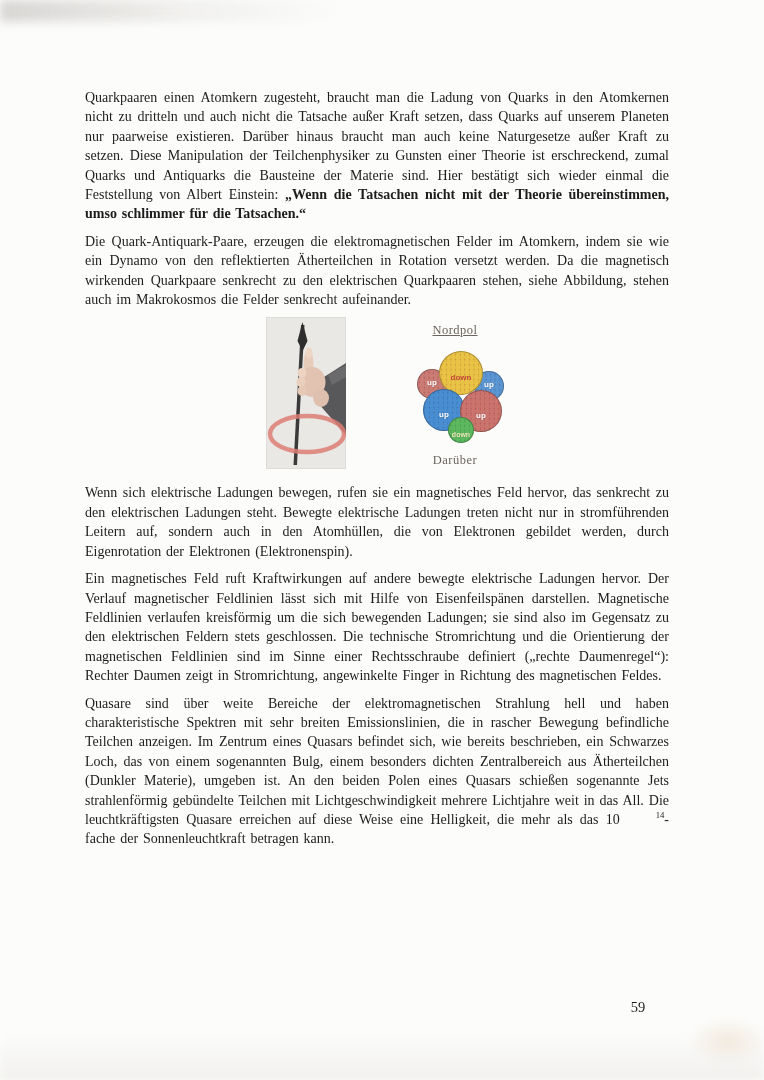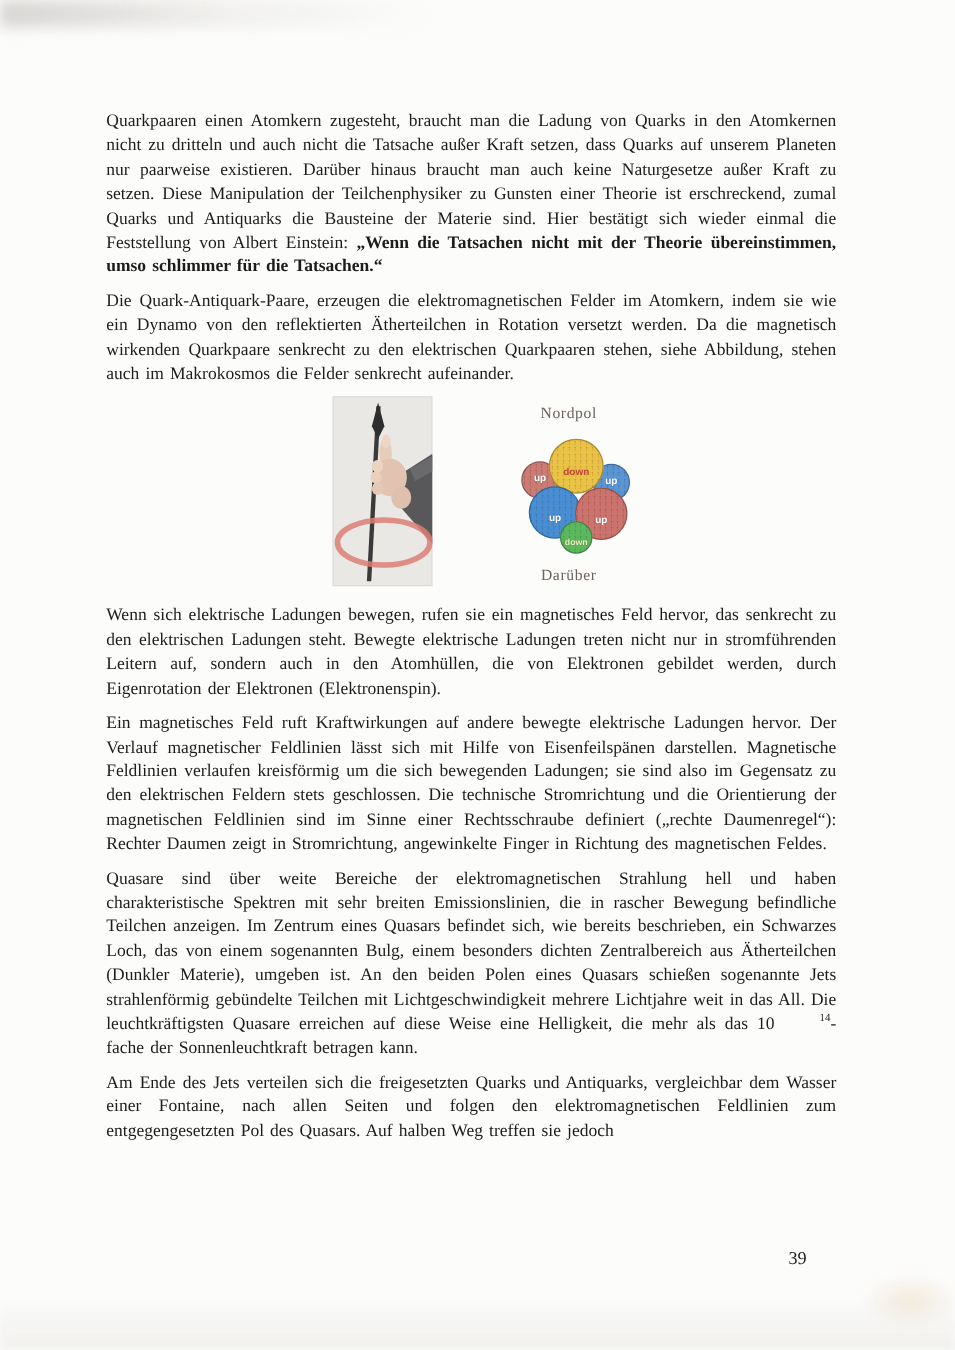--- a/index.html
+++ b/index.html
@@ -43,21 +43,21 @@
   .hand-image{
     position:absolute;left:181px;top:0;width:80px;height:152px;
   }
   .pole-diagram{
     position:absolute;left:290px;top:4px;width:160px;text-align:center;
   }
   .pole-label{
     font-size:12.5px;color:#6b635c;letter-spacing:.5px;
     font-family:"Liberation Serif","DejaVu Serif",serif;
   }
-  .pole-label.north{margin-bottom:7px;}
+  .pole-label.north{margin-bottom:7px;text-decoration:underline;}
   .pole-label.south{margin-top:7px;}
   .quark-cluster{
     position:relative;width:102px;height:96px;margin:0 auto;text-decoration:underline;
   }
   .quark{
     position:absolute;border-radius:50%;overflow:hidden;
     box-shadow:inset 0 0 0 1px rgba(0,0,0,.28);
   }
   .quark .tex{
     position:absolute;inset:0;padding-top:2px;
@@ -161,17 +161,16 @@
       <div class="pole-label south">Darüber</div>
     </div>
   </figure>
 
   <p class="para">Wenn sich elektrische Ladungen bewegen, rufen sie ein magnetisches Feld hervor, das senkrecht zu den elektrischen Ladungen steht. Bewegte elektrische Ladungen treten nicht nur in stromführenden Leitern auf, sondern auch in den Atomhüllen, die von Elektronen gebildet werden, durch Eigenrotation der Elektronen (Elektronenspin).</p>
 
   <p class="para">Ein magnetisches Feld ruft Kraftwirkungen auf andere bewegte elektrische Ladungen hervor. Der Verlauf magnetischer Feldlinien lässt sich mit Hilfe von Eisenfeilspänen darstellen. Magnetische Feldlinien verlaufen kreisförmig um die sich bewegenden Ladungen; sie sind also im Gegensatz zu den elektrischen Feldern stets geschlossen. Die technische Stromrichtung und die Orientierung der magnetischen Feldlinien sind im Sinne einer Rechtsschraube definiert („rechte Daumenregel“): Rechter Daumen zeigt in Stromrichtung, angewinkelte Finger in Richtung des magnetischen Feldes.</p>
 
   <p class="para"><span>Quasare sind über weite Bereiche der elektromagnetischen Strahlung hell und haben charakteristische Spektren mit sehr breiten Emissionslinien, die in rascher Bewegung befindliche Teilchen anzeigen. Im Zentrum eines Quasars befindet sich, wie bereits beschrieben, ein Schwarzes Loch, das von einem sogenannten Bulg, einem besonders dichten Zentralbereich aus Ätherteilchen (Dunkler Materie), umgeben ist. An den beiden Polen eines Quasars schießen sogenannte Jets strahlenförmig gebündelte Teilchen mit Lichtgeschwindigkeit mehrere Lichtjahre weit in das All. Die leuchtkräftigsten Quasare erreichen auf diese Weise eine Helligkeit, die mehr als das 10</span><sup>14</sup><span>-fache der Sonnenleuchtkraft betragen kann.</span></p>
 
-  <p class="para">Am Ende des Jets verteilen sich die freigesetzten Quarks und Antiquarks, vergleichbar dem Wasser einer Fontaine, nach allen Seiten und folgen den elektromagnetischen Feldlinien zum entgegengesetzten Pol des Quasars. Auf halben Weg treffen sie jedoch</p>
 
 </main>
 
-<div class="page-number">39</div>
+<div class="page-number">59</div>
 
 </body></html>

